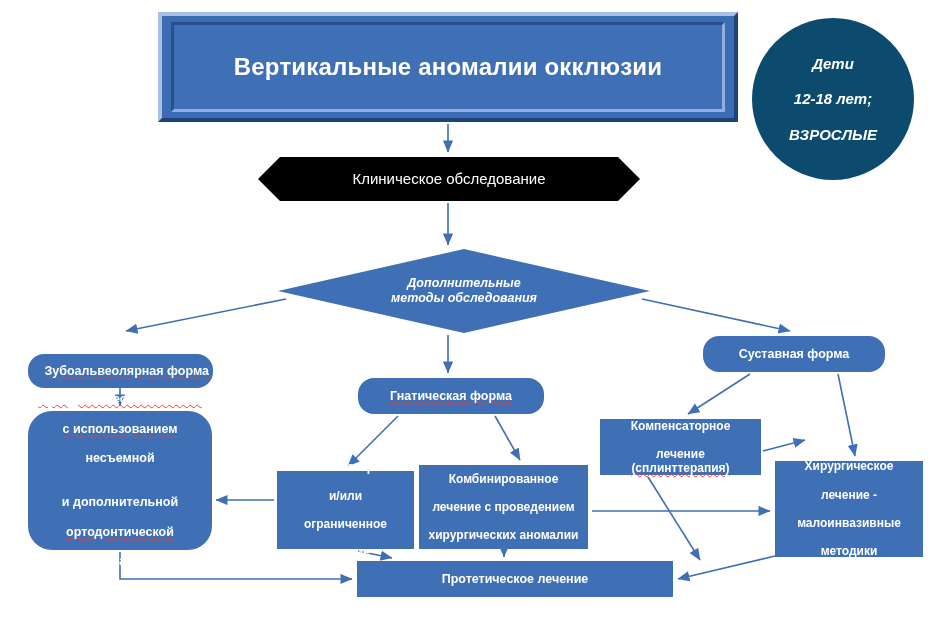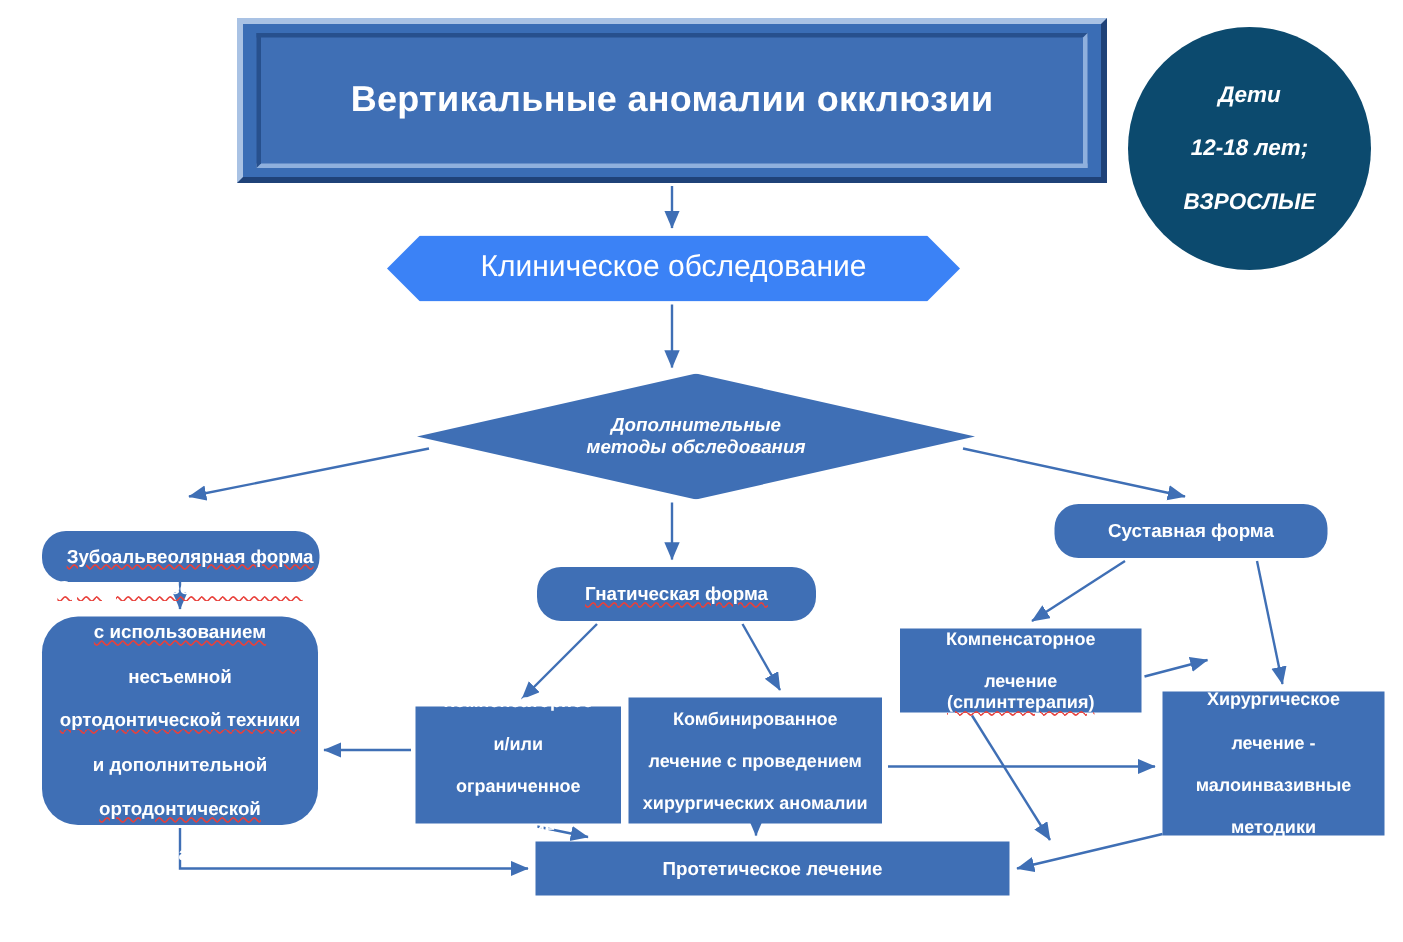--- a/index.html
+++ b/index.html
@@ -85,22 +85,22 @@
     font-style: italic;
     font-size: 15px;
   }
 
   
   .band {
     left: 258px;
     top: 157px;
     width: 382px;
     height: 44px;
-    background: #3b82f6;
-    font-size: 20px;
+    background: #000000;
+    font-size: 15px;
     font-weight: normal;
     clip-path: polygon(0% 50%, 22px 0%, calc(100% - 22px) 0%, 100% 50%, calc(100% - 22px) 100%, 22px 100%);
   }
 
   
   .diamond-wrap {
     left: 278px;
     top: 249px;
     width: 372px;
     height: 84px;
@@ -233,21 +233,21 @@
 
   <div class="node rect rounded n-sust">
     <span>Суставная форма</span>
   </div>
 
   <div class="node rect n-orto">
     <span>
       <span class="underline-wave">Ортодонтическое лечение</span><br>
       <span class="underline-wave">с использованием</span><br>
       <span>несъемной</span><br>
-      <span class="underline-wave">ортодонтической техники</span><br>
+      <br>
       <span>и дополнительной</span><br>
       <span class="underline-wave">ортодонтической</span><br>
       <span>аппаратуры</span>
     </span>
   </div>
 
   <div class="node rect n-comp1">
     <span>
       <span>Компенсаторное</span><br>
       <span>и/или</span><br>

